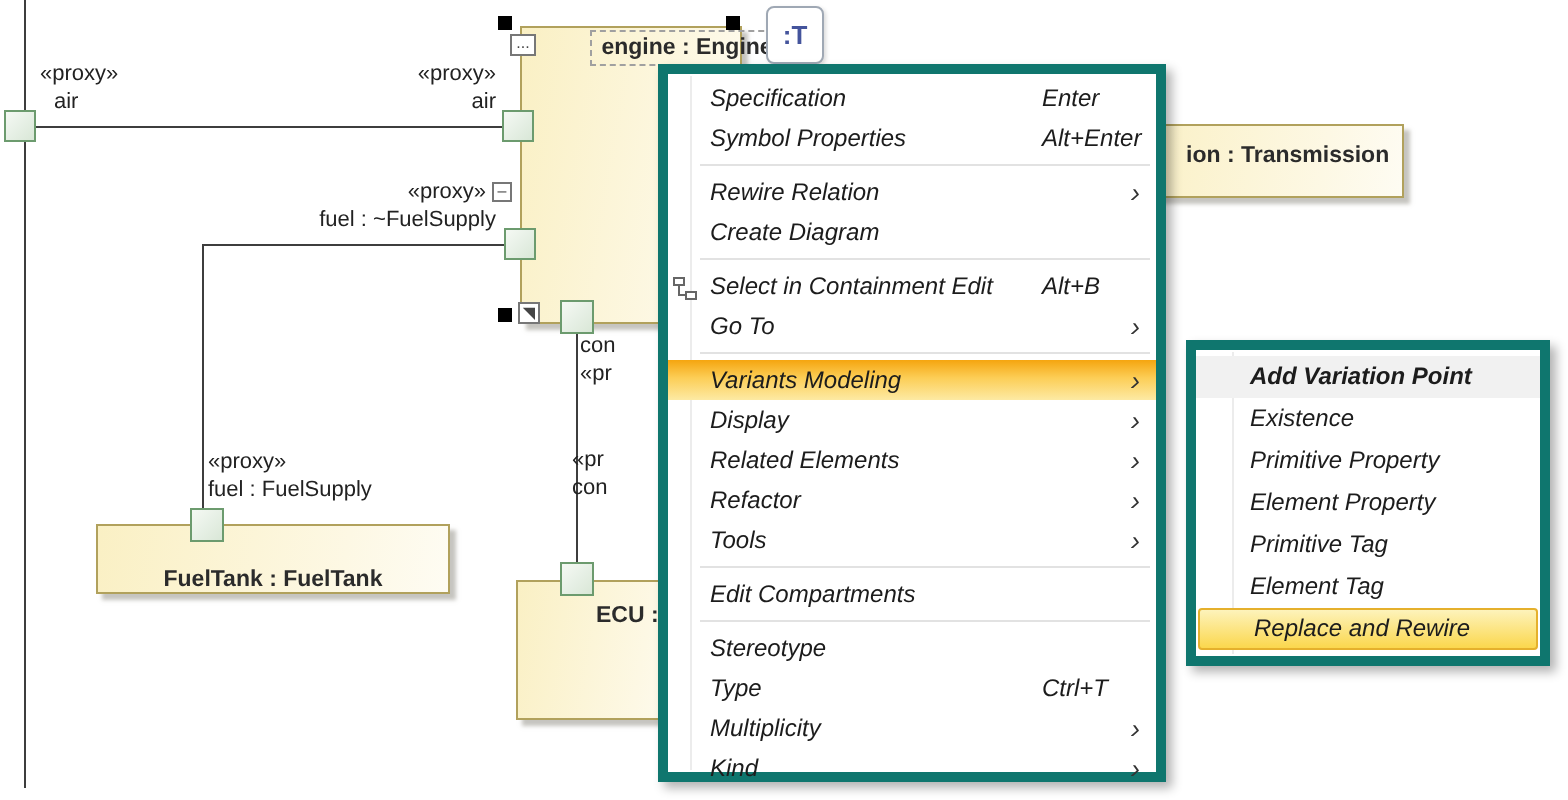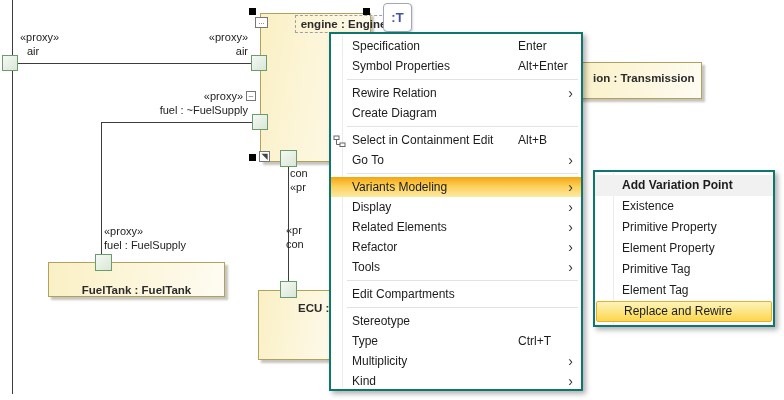--- a/index.html
+++ b/index.html
@@ -20,23 +20,23 @@
   .minibox{position:absolute;background:#fff;border:1px solid #777;box-sizing:border-box;
            font-size:8px;line-height:7px;text-align:center;color:#444;}
   .dash-title{position:absolute;border:1px dashed #a0a0a0;display:flex;
               align-items:center;justify-content:center;margin-left:28px;}
   .type-btn{position:absolute;left:383px;top:3px;width:27px;height:27px;background:#fff;
             border:1px solid #9fa8b4;border-radius:4px;box-shadow:1px 1px 2px rgba(0,0,0,.15);
             font-size:13px;font-weight:bold;color:#44549c;display:flex;align-items:center;
             justify-content:center;}
 
   
-  .menu{position:absolute;background:#ffffff;border:2px solid #0f766e;
+  .menu{position:absolute;background:#ffffff;border:5px solid #0f766e;
         box-shadow:3px 3px 5px rgba(0,0,0,.30);box-sizing:border-box;z-index:10;
-        padding:2px 0;font-size:12px;color:#1c1c1c;}
+        padding:2px 0;font-size:12px;color:#1c1c1c;font-style:italic;}
   .gutter-line{position:absolute;top:1px;bottom:1px;width:1px;background:#ececec;}
   .menu-item{position:relative;height:20px;line-height:20px;padding-left:21px;
              white-space:nowrap;}
   .mi-shortcut{position:absolute;left:187px;top:0;}
   .mi-arrow{position:absolute;right:8px;top:0;font-size:14px;color:#333;}
   .mi-arrow::after{content:"\203A";}
   .separator{height:1px;background:#e2e2e2;margin:3px 3px 3px 16px;}
   .hl-orange{background:linear-gradient(180deg,#f5a50f 0%,#fcce57 45%,#fdeaa4 100%);}
   .gutter-icon{position:absolute;left:2px;top:4px;width:13px;height:13px;}
 

